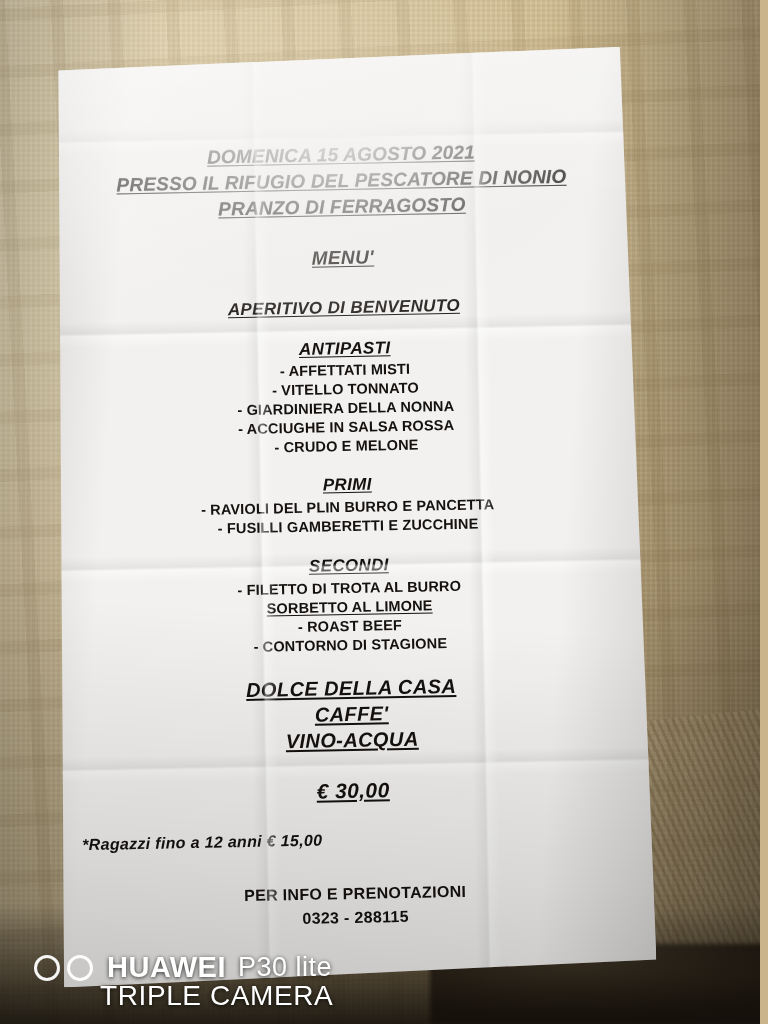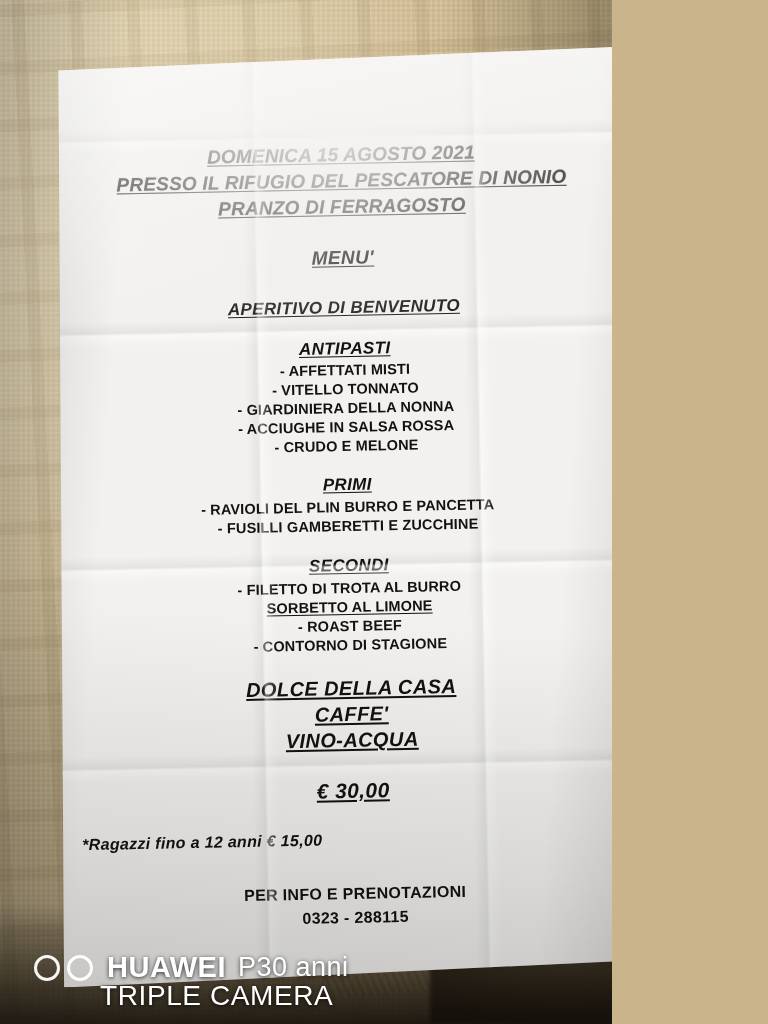--- a/index.html
+++ b/index.html
@@ -9,21 +9,21 @@
   body {
     width: 768px;
     height: 1024px;
     overflow: hidden;
     font-family: "Liberation Sans", sans-serif;
     background: #c9b48c;
   }
 
   #scene {
     position: relative;
-    width: 612px;
+    width: 760px;
     height: 1024px;
     overflow: hidden;
   }
 
   
   .cloth {
     position: absolute;
     inset: 0;
     background:
       linear-gradient(115deg, #e3d6b4 0%, #d9c79f 28%, #cdb88c 55%, #b9a277 78%, #8d7a56 100%);
@@ -275,18 +275,18 @@
     </div>
   </div>
 
   <div class="watermark">
     <div class="wm-row">
       <div class="wm-lenses">
         <div class="wm-lens"></div>
         <div class="wm-lens"></div>
       </div>
       <div class="wm-brand">HUAWEI</div>
-      <div class="wm-model">P30 anni</div>
+      <div class="wm-model">P30 lite</div>
     </div>
     <div class="wm-sub">TRIPLE CAMERA</div>
   </div>
 
 </div>
 
 </body></html>

